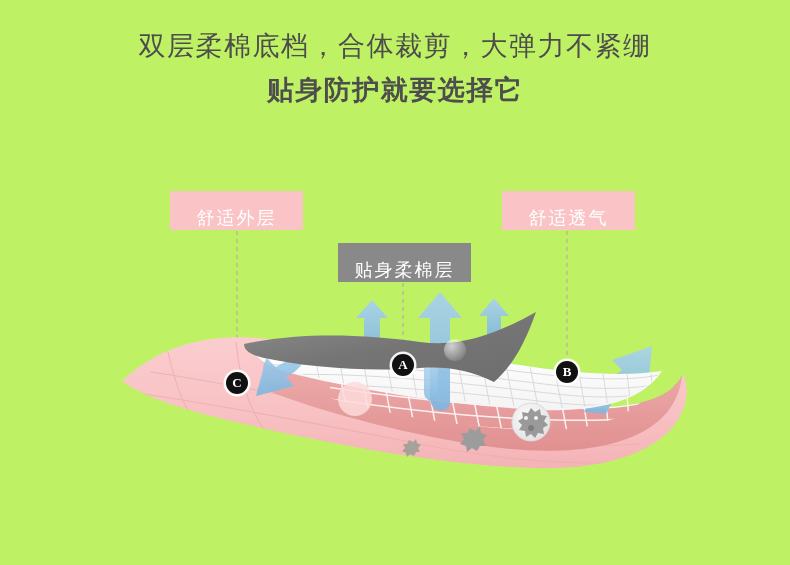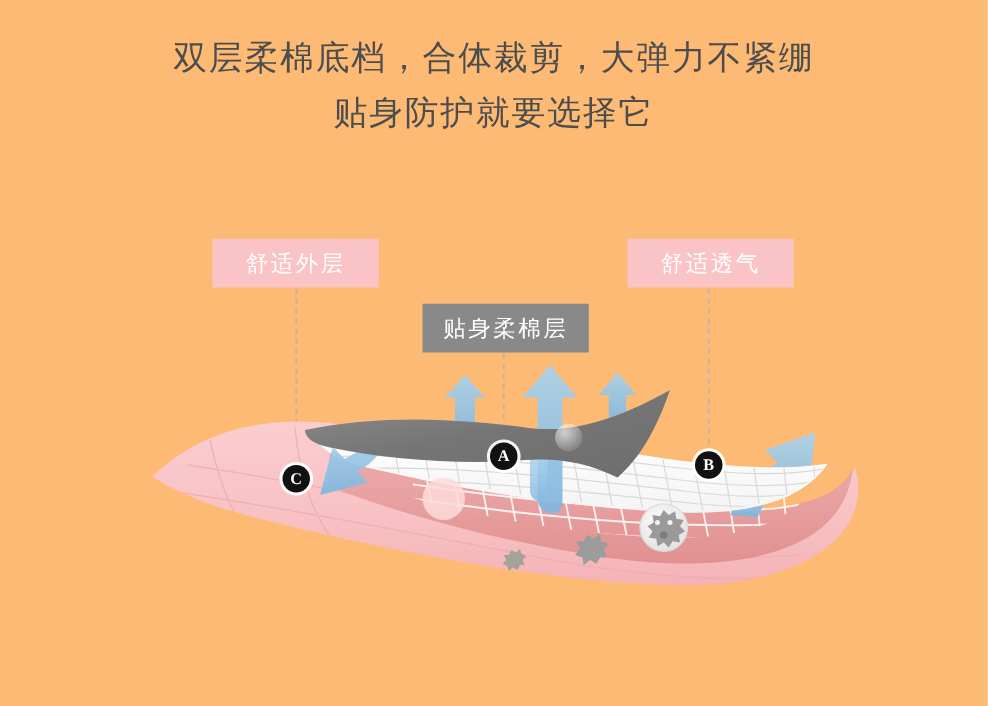--- a/index.html
+++ b/index.html
@@ -12,46 +12,47 @@
     background: #efefef;
     font-family: "Liberation Sans", "DejaVu Sans", sans-serif;
     overflow: hidden;
     position: relative;
   }
 
   #page {
     position: relative;
     width: 790px;
     height: 565px;
-    background: #fdba74;
+    background: #bef264;
   }
 
   
   .headline {
     position: absolute;
     left: 0;
     top: 24px;
     width: 790px;
     text-align: center;
     color: #4d4d4d;
     font-size: 27px;
     line-height: 44px;
     letter-spacing: 1.5px;
     font-weight: 400;
     white-space: nowrap;
   }
   .headline .line2 {
     display: block;
+    font-weight: bold;
   }
 
   
   .chip {
     position: absolute;
     display: flex;
-    align-items: center;
+    align-items: flex-end;
     justify-content: center;
     color: #ffffff;
     font-size: 18px;
     letter-spacing: 2px;
     box-sizing: border-box;
   }
   .chip-pink { background: #fac3c5; }
   .chip-gray { background: #898989; }
 
   #chip-outer  { left: 170px; top: 191px; width: 133px; height: 39px; }

